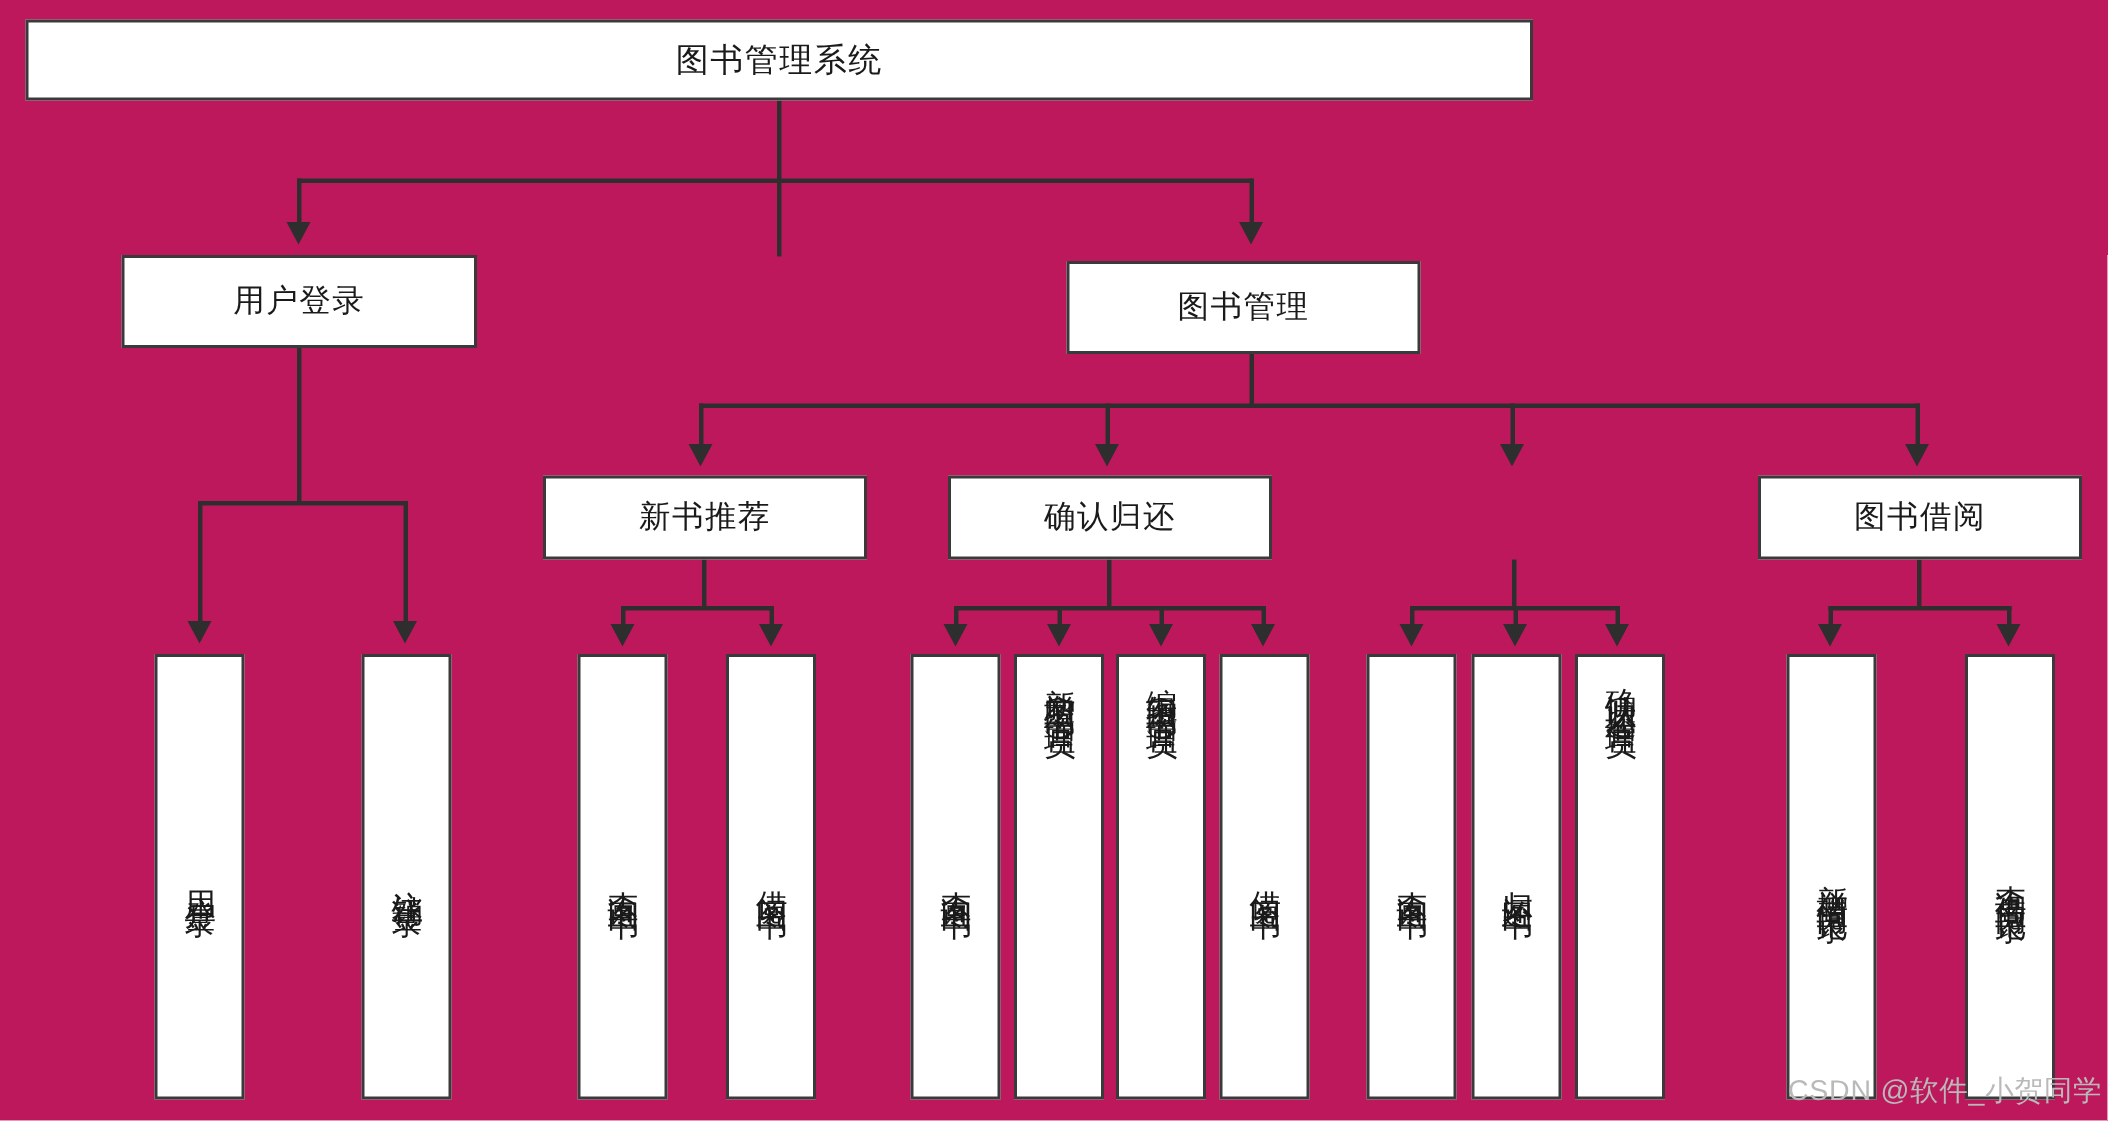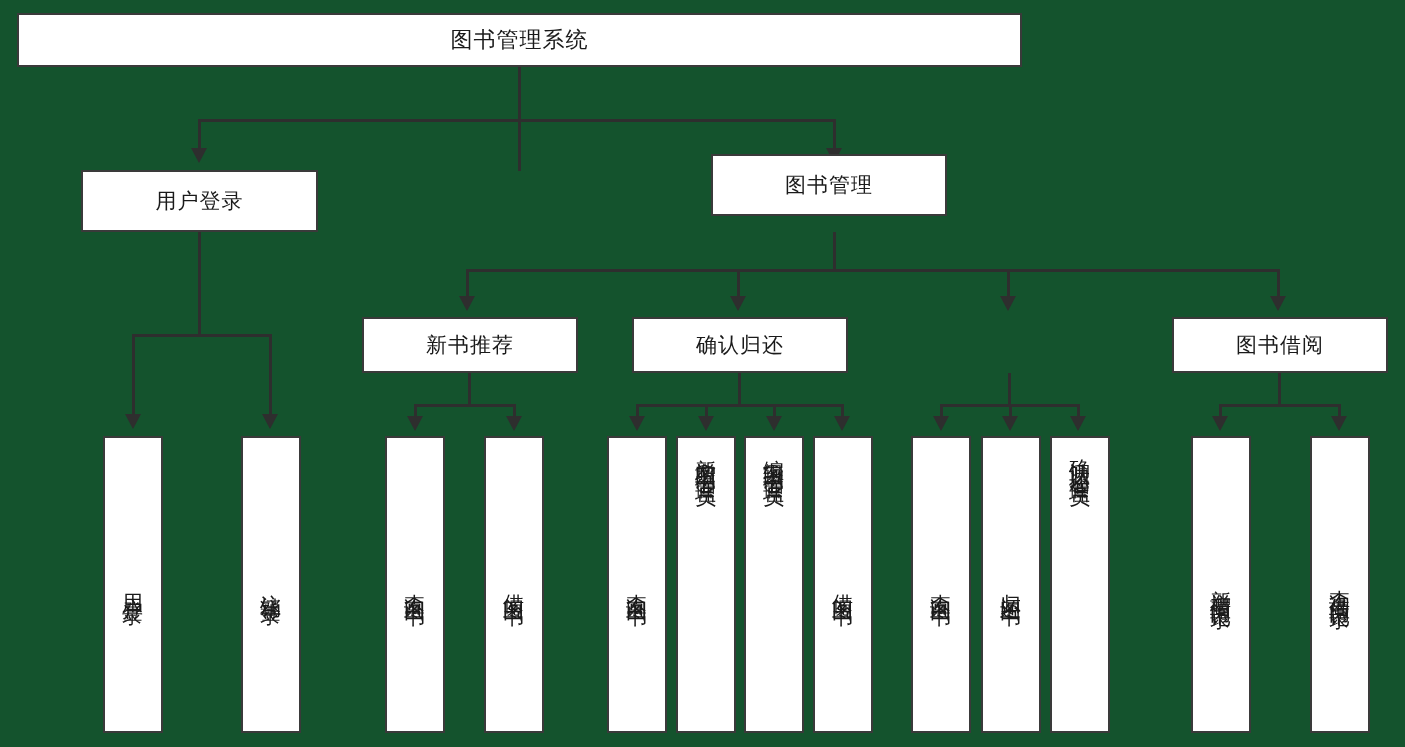--- a/index.html
+++ b/index.html
@@ -6,21 +6,21 @@
   html,body{margin:0;padding:0;background:#ffffff;}
   body{
     font-family:"Liberation Sans","DejaVu Sans",sans-serif;
     color:#1f1f1f;
     -webkit-font-smoothing:antialiased;
   }
   #canvas{
     position:relative;
     width:1405px;
     height:747px;
-    background:#14532d;
+    background:#be185d;
     overflow:hidden;
   }
   
   .node{
     position:absolute;
     box-sizing:border-box;
     background:#ffffff;
     border:2px solid #3a3a3a;
     display:flex;
     align-items:center;
@@ -150,21 +150,21 @@
   <div class="arrow" style="left:1212px;top:416px;"></div>
   <div class="arrow" style="left:1331px;top:416px;"></div>
 
   <div class="node root" style="left:17px;top:13px;width:1005px;height:54px;">
     <span class="label">图书管理系统</span>
   </div>
 
   <div class="node lvl1" style="left:81px;top:170px;width:237px;height:62px;">
     <span class="label">用户登录</span>
   </div>
-  <div class="node lvl1" style="left:711px;top:154px;width:236px;height:62px;text-align:center;">
+  <div class="node lvl1" style="left:711px;top:174px;width:236px;height:62px;text-align:center;">
     <span class="label">图书管理</span>
   </div>
 
   <div class="node lvl2" style="left:362px;top:317px;width:216px;height:56px;">
     <span class="label">新书推荐</span>
   </div>
   <div class="node lvl2" style="left:632px;top:317px;width:216px;height:56px;">
     <span class="label">确认归还</span>
   </div>
   <div class="node lvl2" style="left:1172px;top:317px;width:216px;height:56px;">
@@ -204,14 +204,15 @@
   <div class="node leaf" style="left:1050px;top:436px;width:60px;height:297px;">
     <span class="label">确认归还（管理员）</span>
   </div>
   <div class="node leaf centered" style="left:1191px;top:436px;width:60px;height:297px;">
     <span class="label">新增借阅记录</span>
   </div>
   <div class="node leaf centered" style="left:1310px;top:436px;width:60px;height:297px;">
     <span class="label">查询借阅记录</span>
   </div>
 
+  <div id="watermark" style="left:1192px;top:714px;">CSDN @软件_小贺同学</div>
 
 </div>
 
 </body></html>

